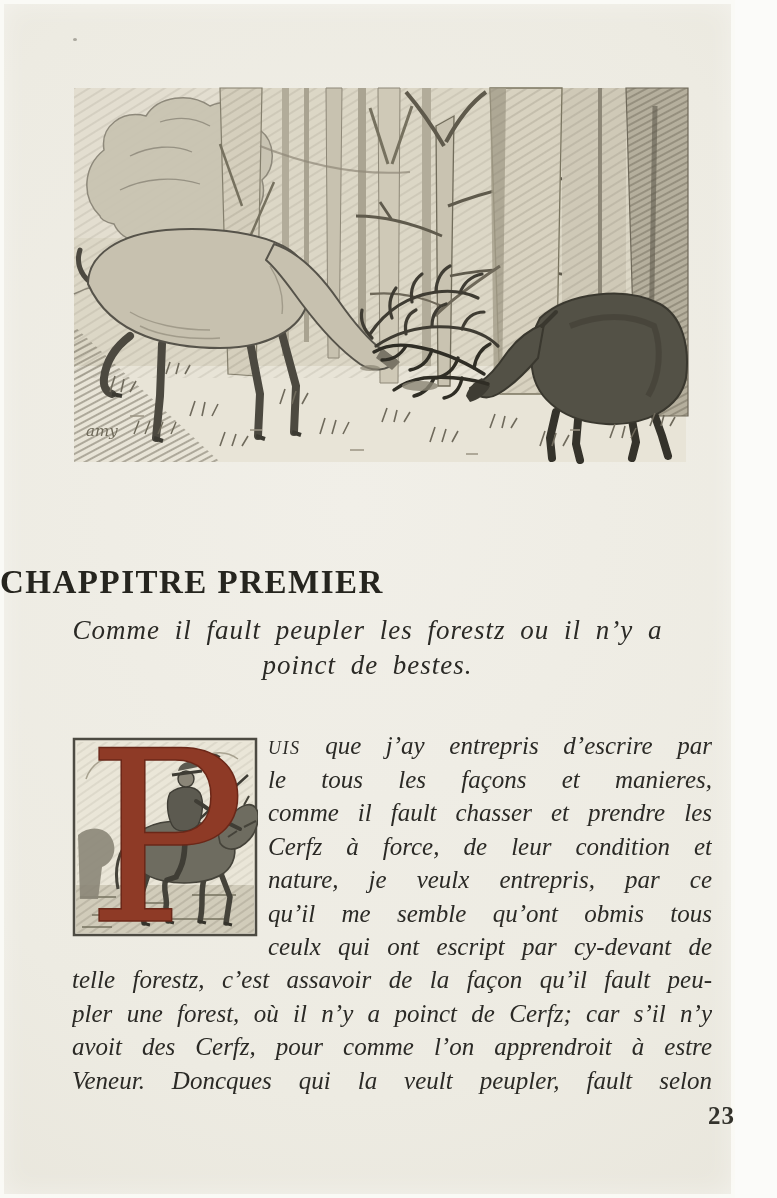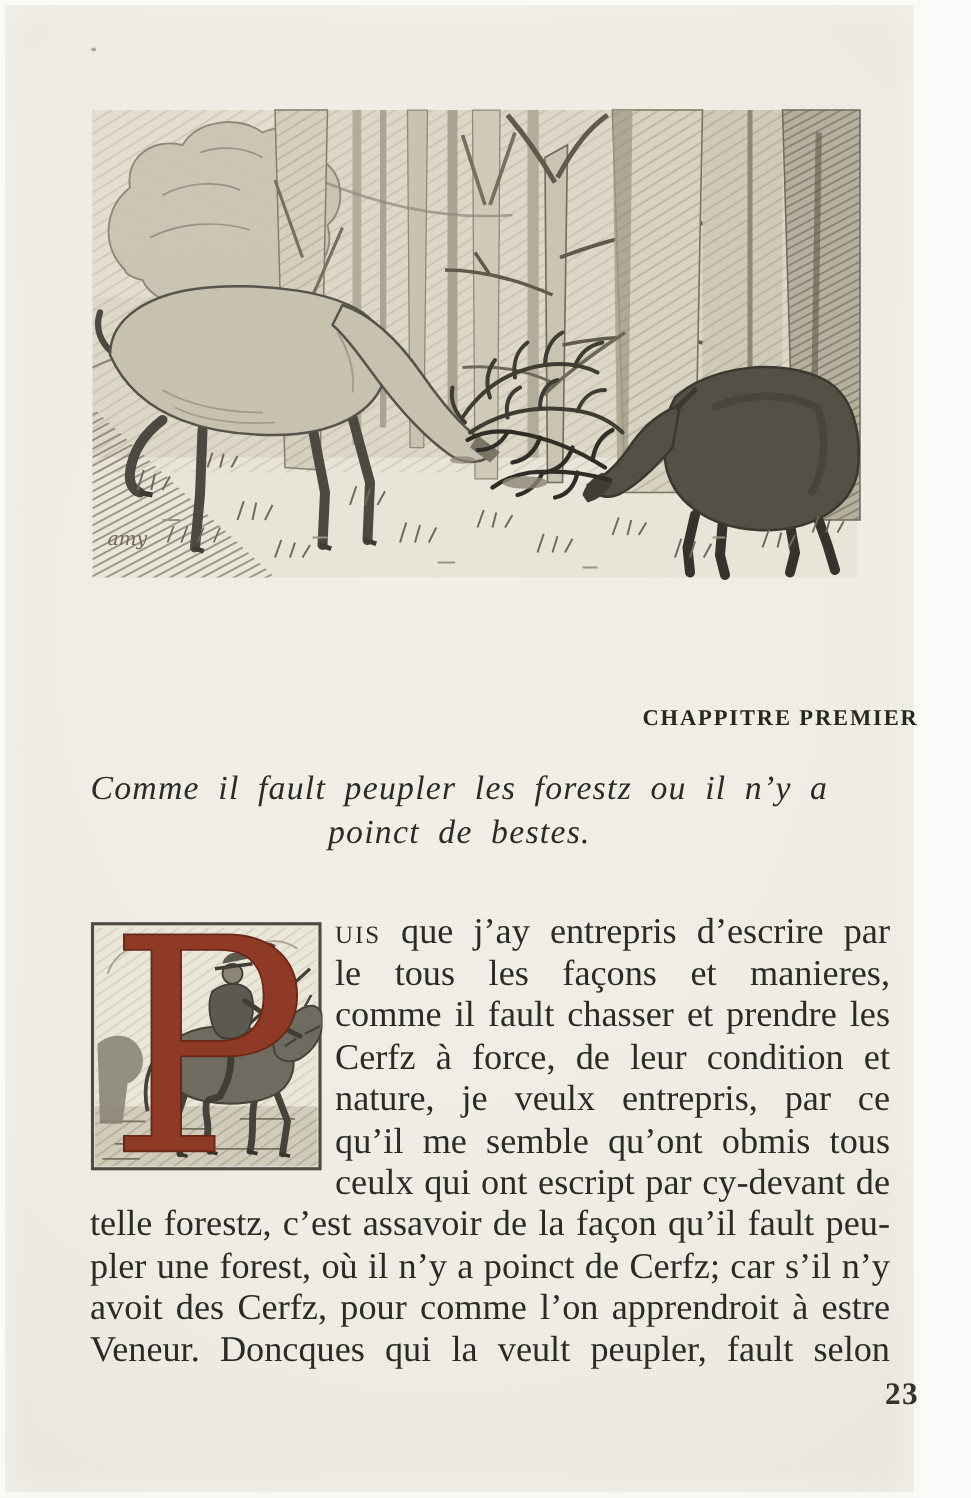--- a/index.html
+++ b/index.html
@@ -9,33 +9,33 @@
     font-family:"Liberation Serif", serif;color:#2b2a26;
   }
   .page::before{
     content:"";position:absolute;inset:0;pointer-events:none;
     box-shadow:inset 0 0 0 4px rgba(251,251,248,.85), inset 0 0 30px rgba(255,255,255,.5);
   }
   .speck{position:absolute;left:73px;top:38px;width:4px;height:3px;border-radius:50%;
     background:#7d7a70;opacity:.6;}
   .illustration{position:absolute;left:70px;top:86px;width:620px;height:378px;}
   .chapter-title{
-    position:absolute;left:0;right:0;top:564px;text-align:right;
-    font-size:18px;font-weight:bold;letter-spacing:1.5px;color:#26251f;
+    position:absolute;left:0;right:0;top:564px;text-align:left;
+    font-size:33px;font-weight:bold;letter-spacing:1.5px;color:#26251f;
   }
   .subtitle{
     position:absolute;left:40px;right:40px;top:613px;text-align:center;
     font-style:italic;font-size:27px;line-height:35px;letter-spacing:1px;word-spacing:7px;color:#2b2a26;
   }
   .dropcap{position:absolute;left:72px;top:737px;width:186px;height:200px;}
   .col-beside{position:absolute;left:268px;top:729px;width:444px;}
   .col-full{position:absolute;left:72px;top:963px;width:640px;}
   .line{
-    font-size:29px;line-height:33.5px;height:33.5px;overflow:hidden;
-    text-align:justify;text-align-last:justify;color:#2b2a26;
+    font-size:25px;line-height:33.5px;height:33.5px;overflow:hidden;
+    text-align:justify;text-align-last:justify;color:#2b2a26;font-style:italic;
   }
   .sc{font-variant:small-caps;letter-spacing:1.5px;}
   .pageno{
     position:absolute;left:0;right:0;top:1102px;text-align:right;
     font-size:25px;font-weight:bold;letter-spacing:1px;color:#33322c;
   }
   svg text{user-select:none;}
 </style>
 </head>
 <body>

